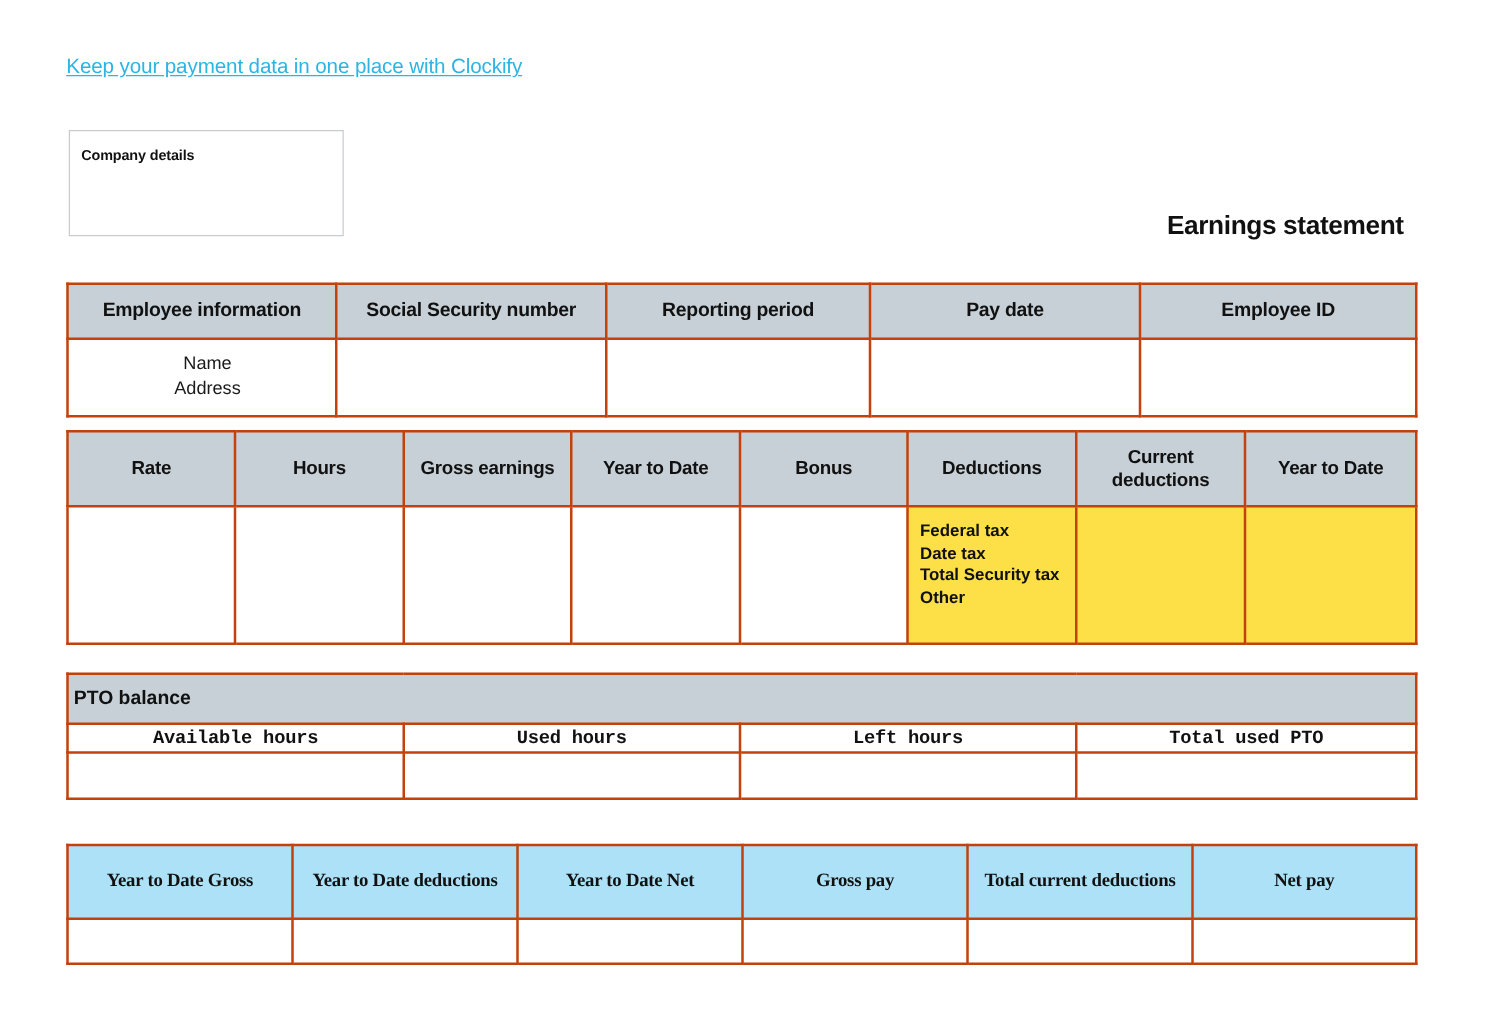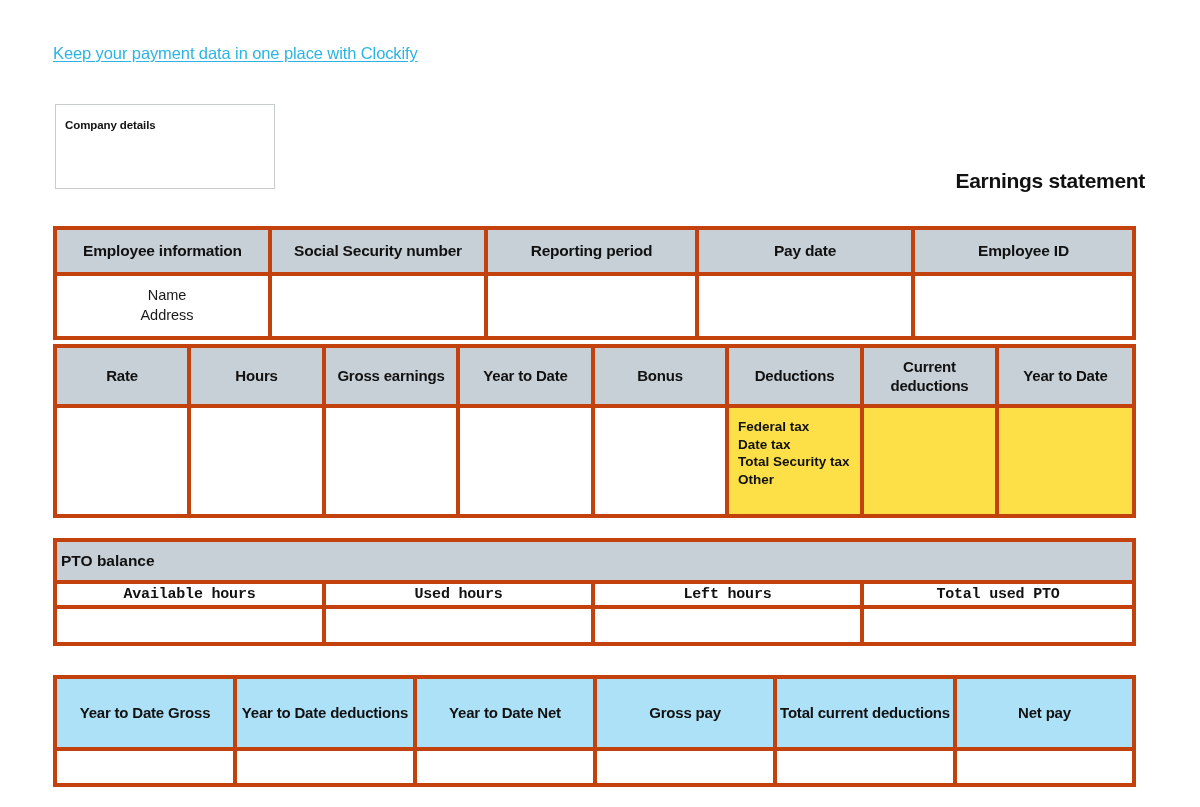--- a/index.html
+++ b/index.html
@@ -48,39 +48,39 @@
     font-size: 11.5px;
     font-weight: bold;
     color: #111111;
     padding: 14px 0 0 9px;
     letter-spacing: -0.1px;
   }
 
   
   .statement-title {
     position: absolute;
-    right: 55px;
+    right: 77px;
     top: 169px;
     font-size: 21px;
     font-weight: bold;
     color: #111111;
     letter-spacing: -0.3px;
     white-space: nowrap;
   }
 
   
   .tbl {
     position: absolute;
     left: 53px;
     width: 1079px;
     border-collapse: collapse;
     table-layout: fixed;
   }
   .tbl td, .tbl th {
-    border: 4px solid #c2410c;
+    border: 2px solid #c2410c;
     padding: 0;
     vertical-align: middle;
   }
   .hdr-gray { background: #c7d0d7; }
   .hdr-blue { background: #ade1f8; }
   .cell-tint { background: #fde047; }
   .cell-white { background: #ffffff; }
 
   .hcell {
     text-align: center;
@@ -127,21 +127,21 @@
     font-weight: bold;
     font-size: 15.5px;
     padding: 10px 4px;
     color: #111111;
   }
   #tbl-pto .hcell { padding: 1px 4px; font-family: Liberation Mono, monospace; }
   #tbl-pto .bcell { height: 37px; }
 
   
   #tbl-summary { top: 675px; }
-  #tbl-summary .hcell { height: 72px; }
+  #tbl-summary .hcell { height: 59px; font-family: Liberation Serif, serif; }
   #tbl-summary .bcell { height: 36px; }
 </style>
 </head>
 <body>
 
 <div class="page">
 
   <a class="promo-link">Keep your payment data in one place with Clockify</a>
 
   <div class="company-box">

